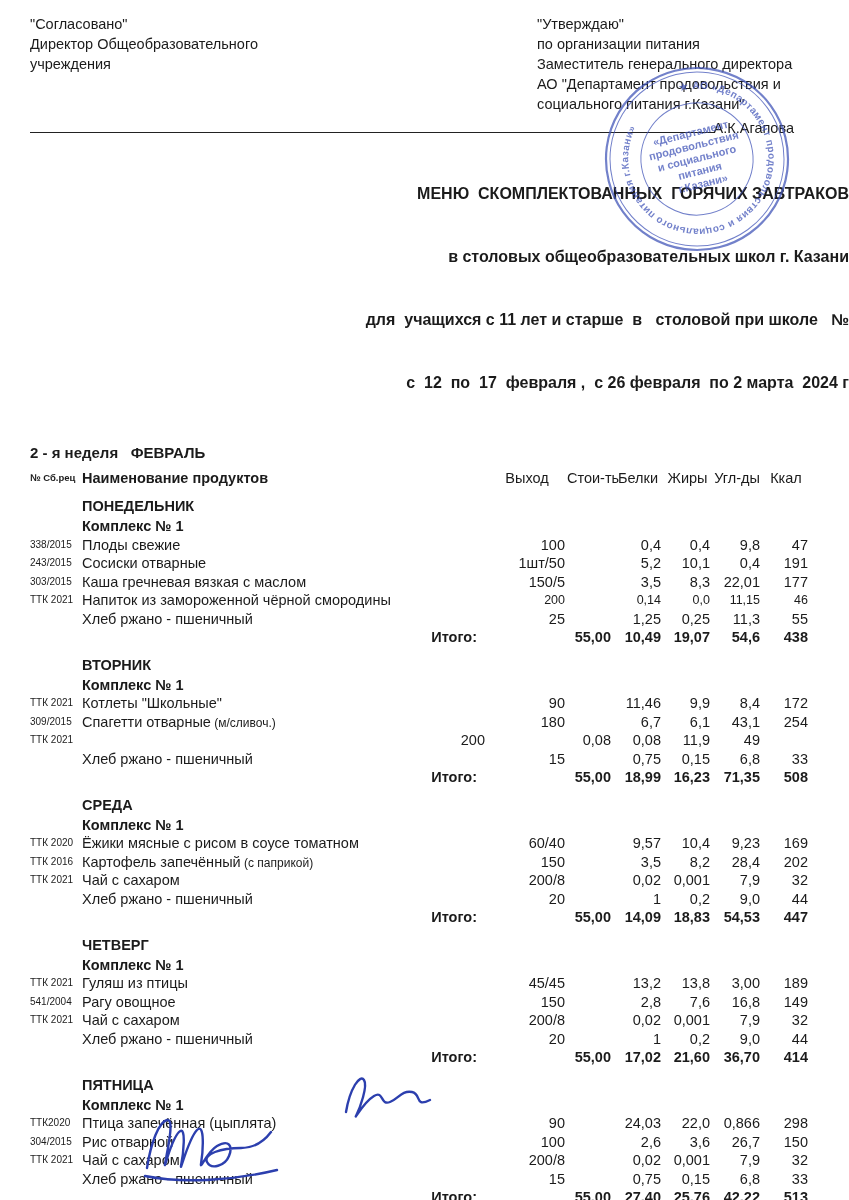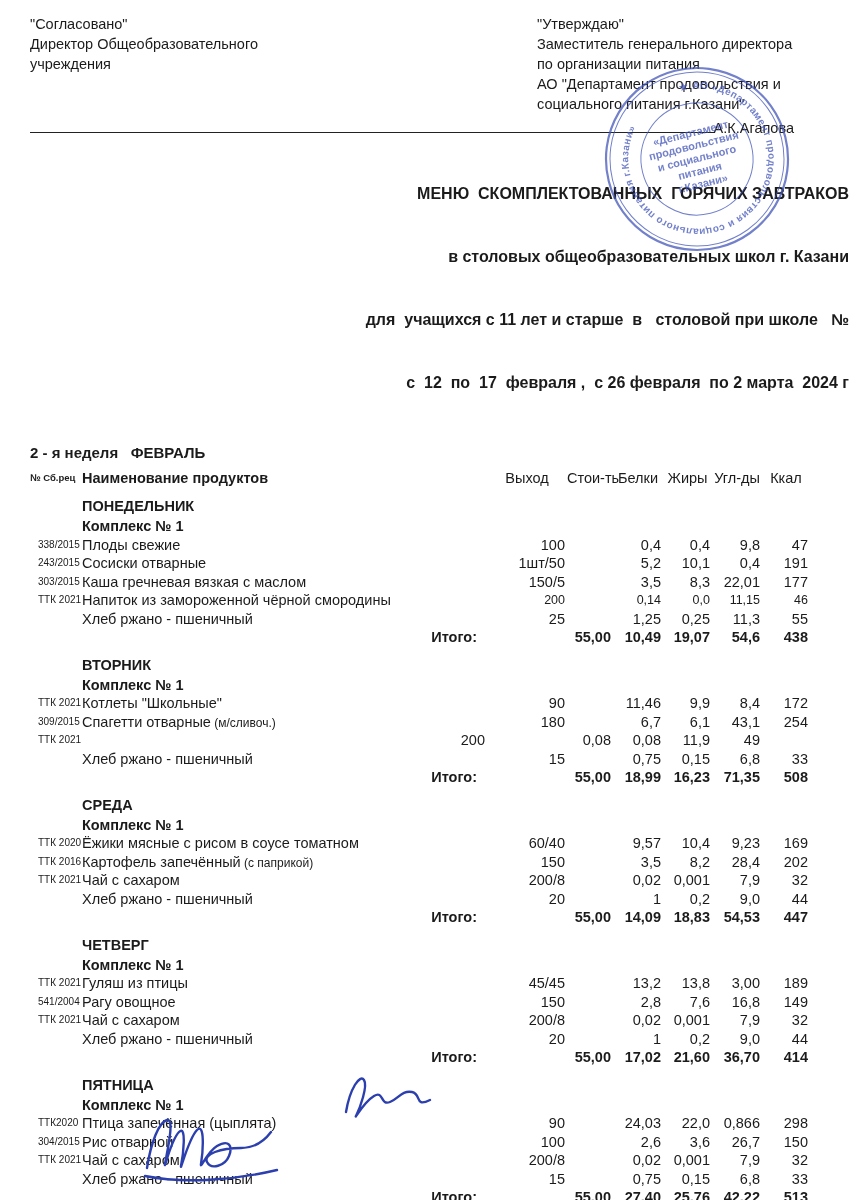--- a/index.html
+++ b/index.html
@@ -22,21 +22,21 @@
   
   .title-block{text-align:right;font-weight:bold;font-size:16px;line-height:21px;margin-top:5px;white-space:pre-wrap;}
   .week{font-weight:bold;font-size:15px;margin:9px 0 0 30px;white-space:pre-wrap;}
   
   .menu-table{margin:7px 39px 0 30px;font-size:14.5px;}
   .row{display:grid;grid-template-columns:52px 1fr 80px 46px 50px 49px 50px 48px;height:18.5px;line-height:18.5px;}
   .thead{height:20px;line-height:20px;}
   .hc0{font-size:9.5px;font-weight:bold;align-self:end;white-space:nowrap;}
   .hc1{font-weight:bold;}
   .hcn{text-align:center;white-space:nowrap;}
-  .c-code{font-size:10px;white-space:nowrap;margin-left:8px;}
+  .c-code{font-size:10px;white-space:nowrap;}
   .c-name{white-space:nowrap;overflow:visible;}
   .c-num{text-align:right;padding-right:2px;white-space:nowrap;}
   .day-head{height:22px;line-height:22px;}
   .day-title{font-weight:bold;}
   .complex-title{font-weight:bold;}
   .day-section{margin-top:7px;}
   .c-itogo{font-weight:bold;text-align:right;padding-right:10px;}
   .total .c-num{font-weight:bold;}
   .small-vals .c-num{font-size:12.5px;}
   .note{font-size:12px;}
@@ -60,22 +60,22 @@
 <div class="page">
 
   <div class="top">
     <div class="top-left">
       <div>"Согласовано"</div>
       <div>Директор Общеобразовательного</div>
       <div>учреждения</div>
     </div>
     <div class="top-right">
       <div>"Утверждаю"</div>
+      <div>по организации питания</div>
       <div>Заместитель генерального директора</div>
-      <div>по организации питания</div>
       <div>АО "Департамент продовольствия и</div>
       <div>социального питания г.Казани"</div>
     </div>
   </div>
 
   <div class="agapova-row">
     <span class="rule"></span>
     <span class="sname">А.К.Агапова</span>
   </div>
 

